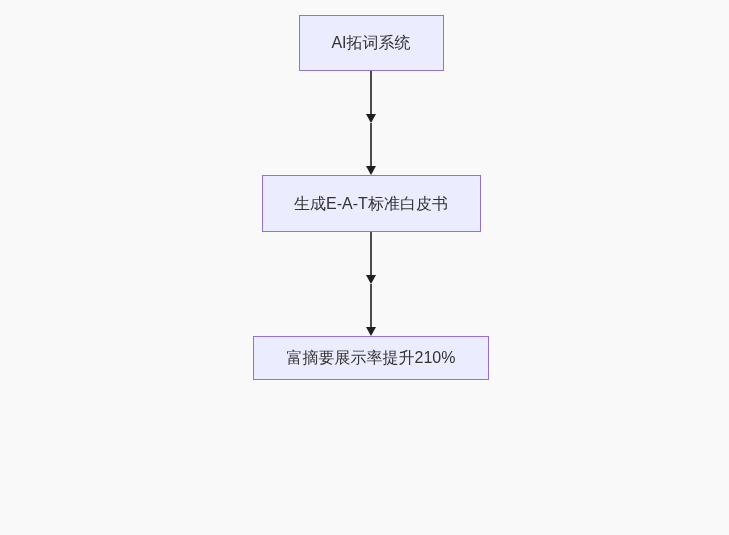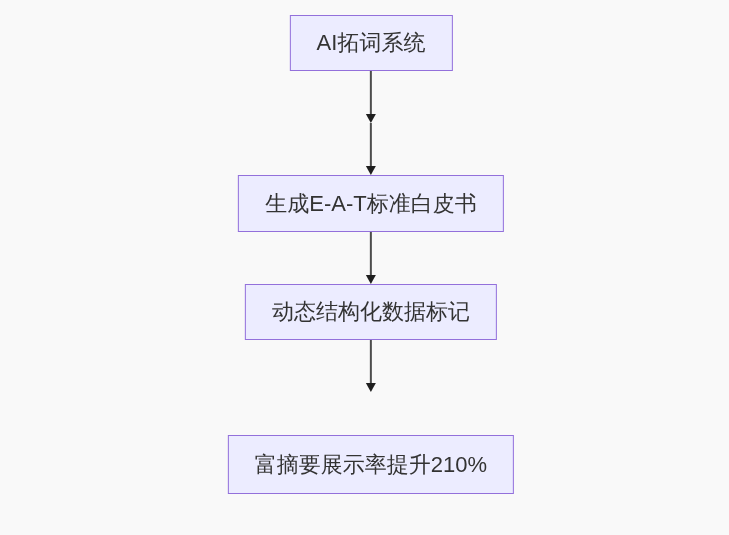--- a/index.html
+++ b/index.html
@@ -25,31 +25,31 @@
   }
   .node {
     box-sizing: border-box;
     height: 56px;
     display: flex;
     align-items: center;
     justify-content: center;
     background: #ECECFF;
     border: 1px solid #9370DB;
     color: #333333;
-    font-size: 22px;
+    font-size: 16px;
     line-height: 1;
     white-space: nowrap;
     padding: 0 26px;
     text-align: center;
   }
   .node-1 { min-width: 145px; }
   .node-2 { min-width: 192px; }
   .node-3 { min-width: 219px; height: 57px; }
   .node-4 { min-width: 214px; }
-  .node-5 { min-width: 236px; height: 59px; margin-top: 43px; }
+  .node-5 { min-width: 236px; height: 44px; }
   .edge {
     height: 52px;
     display: flex;
     flex-direction: column;
     align-items: center;
   }
   .edge-line {
     width: 2px;
     flex: 1 1 auto;
     background: #4d4d4d;
@@ -82,21 +82,20 @@
       <div class="edge-head"></div>
     </div>
 
     <div class="node node-3">生成E-A-T标准白皮书</div>
 
     <div class="edge">
       <div class="edge-line"></div>
       <div class="edge-head"></div>
     </div>
 
-    <div class="node node-4">动态结构化数据标记</div>
 
     <div class="edge">
       <div class="edge-line"></div>
       <div class="edge-head"></div>
     </div>
 
     <div class="node node-5">富摘要展示率提升210%</div>
 
   </div>
 </div>

